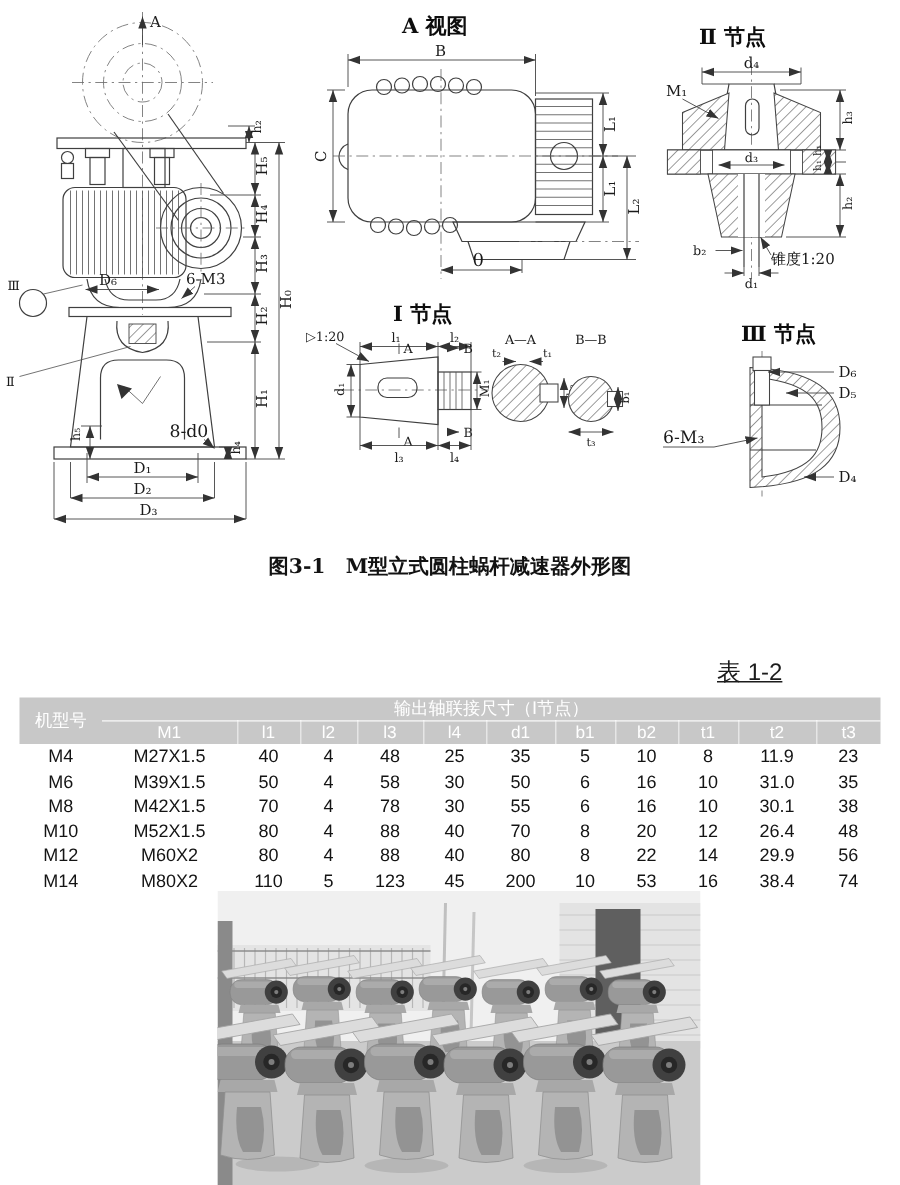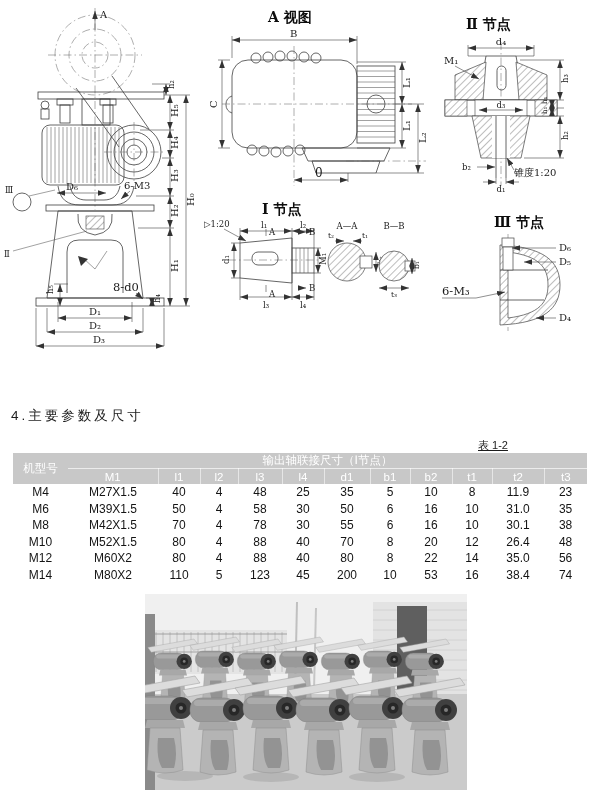--- a/index.html
+++ b/index.html
@@ -10,22 +10,22 @@
   .thin{stroke:#555;stroke-width:.55;fill:none;}
   .cl{stroke:#6a6a6a;stroke-width:.55;fill:none;stroke-dasharray:8 3 1.5 3;}
   .dim{stroke:#444;stroke-width:.6;fill:none;}
   .lbl{font-size:10px;}
   .sm{font-size:8.5px;}
   .big{font-size:11.5px;}
   .ttl{font-size:14px;font-weight:bold;fill:#0d0d0d;}
   .caption{position:absolute;top:369px;left:0;width:600px;text-align:center;
            font-family:"DejaVu Serif","Liberation Serif",serif;font-weight:bold;font-size:13.5px;color:#121212;}
   .heading{position:absolute;top:407px;left:11px;font-size:13.5px;letter-spacing:3px;color:#1c1c1c;}
-  .table-label{position:absolute;top:438px;left:478px;font-size:11px;color:#1c1c1c;text-decoration:underline;}
-  .table-wrap{position:absolute;top:453px;left:13px;width:574px;}
+  .table-label{position:absolute;top:438px;left:478px;font-size:16px;color:#1c1c1c;text-decoration:underline;}
+  .table-wrap{position:absolute;top:465px;left:13px;width:574px;}
   table{border-collapse:collapse;width:574px;table-layout:fixed;}
   thead th{background:#c8c8c8;color:#fff;font-weight:normal;font-size:11.5px;height:15px;padding:0;}
   th.group-h{border-bottom:1px solid rgba(255,255,255,.65);}
   thead tr.cols th{border-left:1px solid rgba(255,255,255,.55);}
   thead tr.cols th:first-child{border-left:none;text-align:center;}
   tbody td{text-align:center;font-size:12px;color:#141414;height:16.5px;padding:0;}
   .photo{position:absolute;top:594px;left:145px;width:322px;height:196px;}
 </style>
 </head>
 <body>
@@ -304,21 +304,21 @@
       <text class="lbl" x="559" y="265">D₅</text>
       <text class="big" x="442" y="295">6-M₃</text>
       <line class="dim" x1="442" y1="298" x2="476" y2="298"></line>
       <line class="dim" x1="476" y1="298" x2="505" y2="292" marker-end="url(#ar)"></line>
       <line class="dim" x1="536" y1="318" x2="556" y2="318" marker-start="url(#ar)"></line>
       <text class="lbl" x="559" y="321">D₄</text>
     </g>
   </svg>
 
   
-  <div class="heading">4.主要参数及尺寸</div>
+  <div class="caption">图3-1　M型立式圆柱蜗杆减速器外形图</div>
   <div class="table-label">表 1-2</div>
 
   <div class="table-wrap">
     <table>
       <colgroup>
         <col style="width:55px">
           <col style="width:90px">
           <col style="width:42px">
           <col style="width:38px">
         <col style="width:44px">
@@ -410,21 +410,21 @@
             <td>M12</td>
             <td>M60X2</td>
             <td>80</td>
             <td>4</td>
             <td>88</td>
             <td>40</td>
             <td>80</td>
             <td>8</td>
             <td>22</td>
             <td>14</td>
-            <td>35.0</td>
+            <td>29.9</td>
             <td>56</td>
           </tr>
           <tr>
             <td>M14</td>
             <td>M80X2</td>
             <td>110</td>
             <td>5</td>
             <td>123</td>
             <td>45</td>
             <td>200</td>

